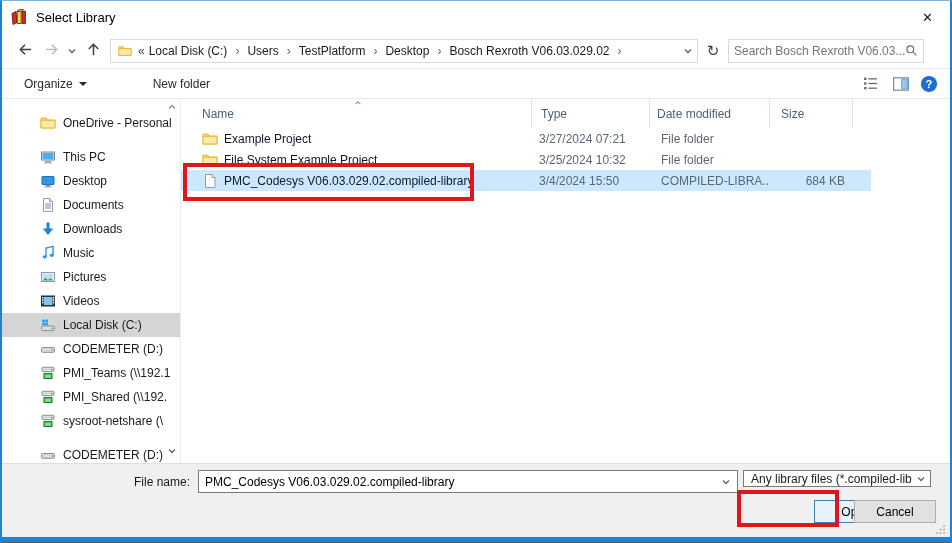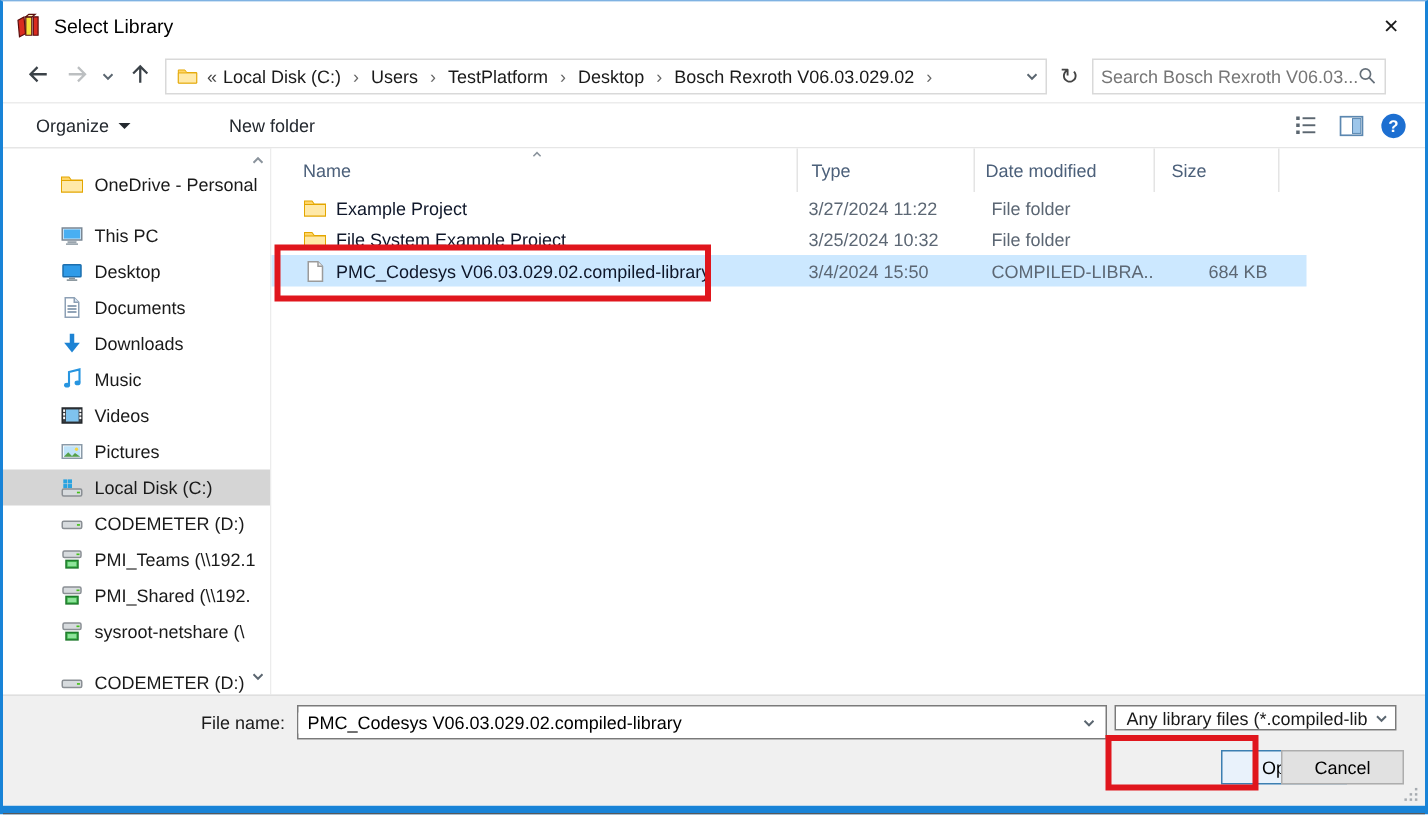--- a/index.html
+++ b/index.html
@@ -272,44 +272,44 @@
               <path d="M6 11.5V3l7-1.7v8.7" fill="none" stroke="#2795e0" stroke-width="1.4"></path>
               <ellipse cx="4.7" cy="11.8" rx="2" ry="1.6" fill="#2795e0"></ellipse>
               <ellipse cx="11.7" cy="10.3" rx="2" ry="1.6" fill="#2795e0"></ellipse>
             </svg>
           </span>
           <span>Music</span>
         </div>
         <div class="side-item ind1">
           <span class="s-ic">
             <svg viewBox="0 0 16 16">
+              <rect x="1.5" y="3.5" width="13" height="9" fill="#fff" stroke="#8a9aa8"></rect>
+              <rect x="2.5" y="4.5" width="11" height="7" fill="#bfe3f9"></rect>
+              <path d="M2.5 11.5l3-3 2.5 2.5 2-2 3.5 2.5z" fill="#57a04a"></path>
+              <circle cx="11" cy="6.5" r="1.1" fill="#f5d442"></circle>
+            </svg>
+          </span>
+          <span>Pictures</span>
+        </div>
+        <div class="side-item ind1">
+          <span class="s-ic">
+            <svg viewBox="0 0 16 16">
               <rect x="1.5" y="3" width="13" height="10" fill="#3a3f44" stroke="#24282c"></rect>
               <rect x="4" y="4" width="8.4" height="8" fill="#7fc3ee"></rect>
               <g fill="#fff">
                 <rect x="2.1" y="4" width="1.3" height="1.6"></rect>
                 <rect x="2.1" y="6.4" width="1.3" height="1.6"></rect>
                 <rect x="2.1" y="8.8" width="1.3" height="1.6"></rect>
                 <rect x="12.9" y="4" width="1.3" height="1.6"></rect>
                 <rect x="12.9" y="6.4" width="1.3" height="1.6"></rect>
                 <rect x="12.9" y="8.8" width="1.3" height="1.6"></rect>
               </g>
             </svg>
           </span>
           <span>Videos</span>
-        </div>
-        <div class="side-item ind1">
-          <span class="s-ic">
-            <svg viewBox="0 0 16 16">
-              <rect x="1.5" y="3.5" width="13" height="9" fill="#fff" stroke="#8a9aa8"></rect>
-              <rect x="2.5" y="4.5" width="11" height="7" fill="#bfe3f9"></rect>
-              <path d="M2.5 11.5l3-3 2.5 2.5 2-2 3.5 2.5z" fill="#57a04a"></path>
-              <circle cx="11" cy="6.5" r="1.1" fill="#f5d442"></circle>
-            </svg>
-          </span>
-          <span>Pictures</span>
         </div>
         <div class="side-item ind1 selected">
           <span class="s-ic">
             <svg viewBox="0 0 16 16">
               <g fill="#29a3e0">
                 <rect x="2.2" y="2.6" width="2.7" height="2.7"></rect>
                 <rect x="5.3" y="2.6" width="2.7" height="2.7"></rect>
                 <rect x="2.2" y="5.7" width="2.7" height="2.7"></rect>
                 <rect x="5.3" y="5.7" width="2.7" height="2.7"></rect>
               </g>
@@ -395,21 +395,21 @@
           <div class="frow">
             <span class="cell c-name">
               <span class="f-ic">
                 <svg viewBox="0 0 16 16">
                   <path d="M1 3h5l1.5 2H15v8H1z" fill="#ffd567" stroke="#e3a600" stroke-width=".7"></path>
                   <path d="M1 5.3h14V13H1z" fill="#ffe9a8" stroke="#e3a600" stroke-width=".7"></path>
                 </svg>
               </span>
               <span>Example Project</span>
             </span>
-            <span class="cell c-date">3/27/2024 11:22</span>
+            <span class="cell c-date">3/27/2024 07:21</span>
             <span class="cell c-type">File folder</span>
             <span class="cell c-size"></span>
           </div>
           <div class="frow">
             <span class="cell c-name">
               <span class="f-ic">
                 <svg viewBox="0 0 16 16">
                   <path d="M1 3h5l1.5 2H15v8H1z" fill="#ffd567" stroke="#e3a600" stroke-width=".7"></path>
                   <path d="M1 5.3h14V13H1z" fill="#ffe9a8" stroke="#e3a600" stroke-width=".7"></path>
                 </svg>

